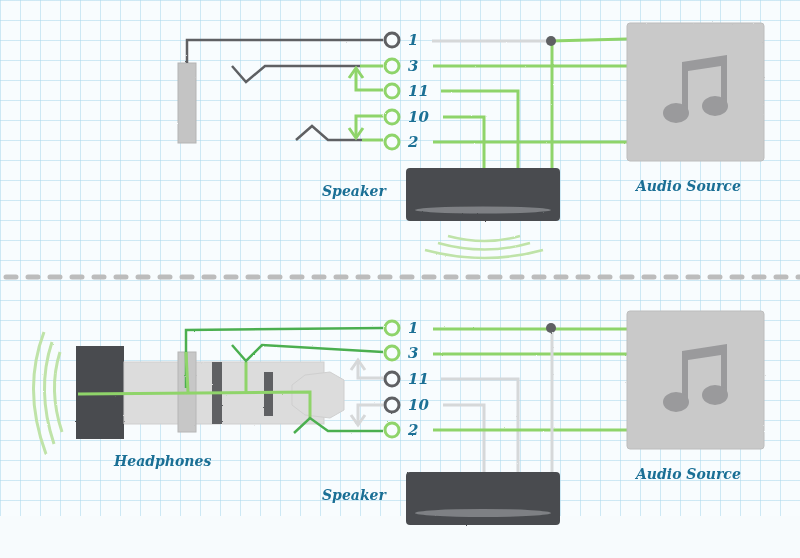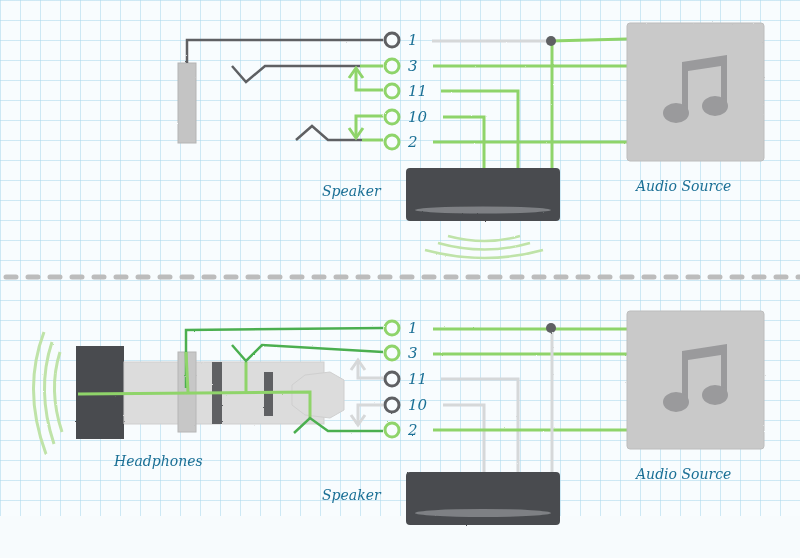--- a/index.html
+++ b/index.html
@@ -3,21 +3,21 @@
 <meta charset="utf-8">
 <style>
   html,body{margin:0;padding:0;}
   body{width:800px;height:558px;overflow:hidden;background:#f7fbfd;
     font-family:"DejaVu Serif", serif;}
   #stage{position:absolute;left:0;top:0;width:800px;height:516px;
     background-color:#f8fcfe;
     background-image:
       linear-gradient(to right, rgba(170,215,235,0.55) 1px, transparent 1px),
       linear-gradient(to bottom, rgba(170,215,235,0.55) 1px, transparent 1px);
-    background-size:20px 20px;}
+    background-size:20px 20px;font-weight:bold;}
   svg{position:absolute;left:0;top:0;}
   .lbl{font-family:"DejaVu Serif", serif;font-style:italic;fill:#1a6f95;}
   .pin{font-size:15px;}
   .cap{font-size:14px;}
 </style>
 </head>
 <body>
 
 <div id="stage">
 <svg width="800" height="558" viewBox="0 0 800 558">

